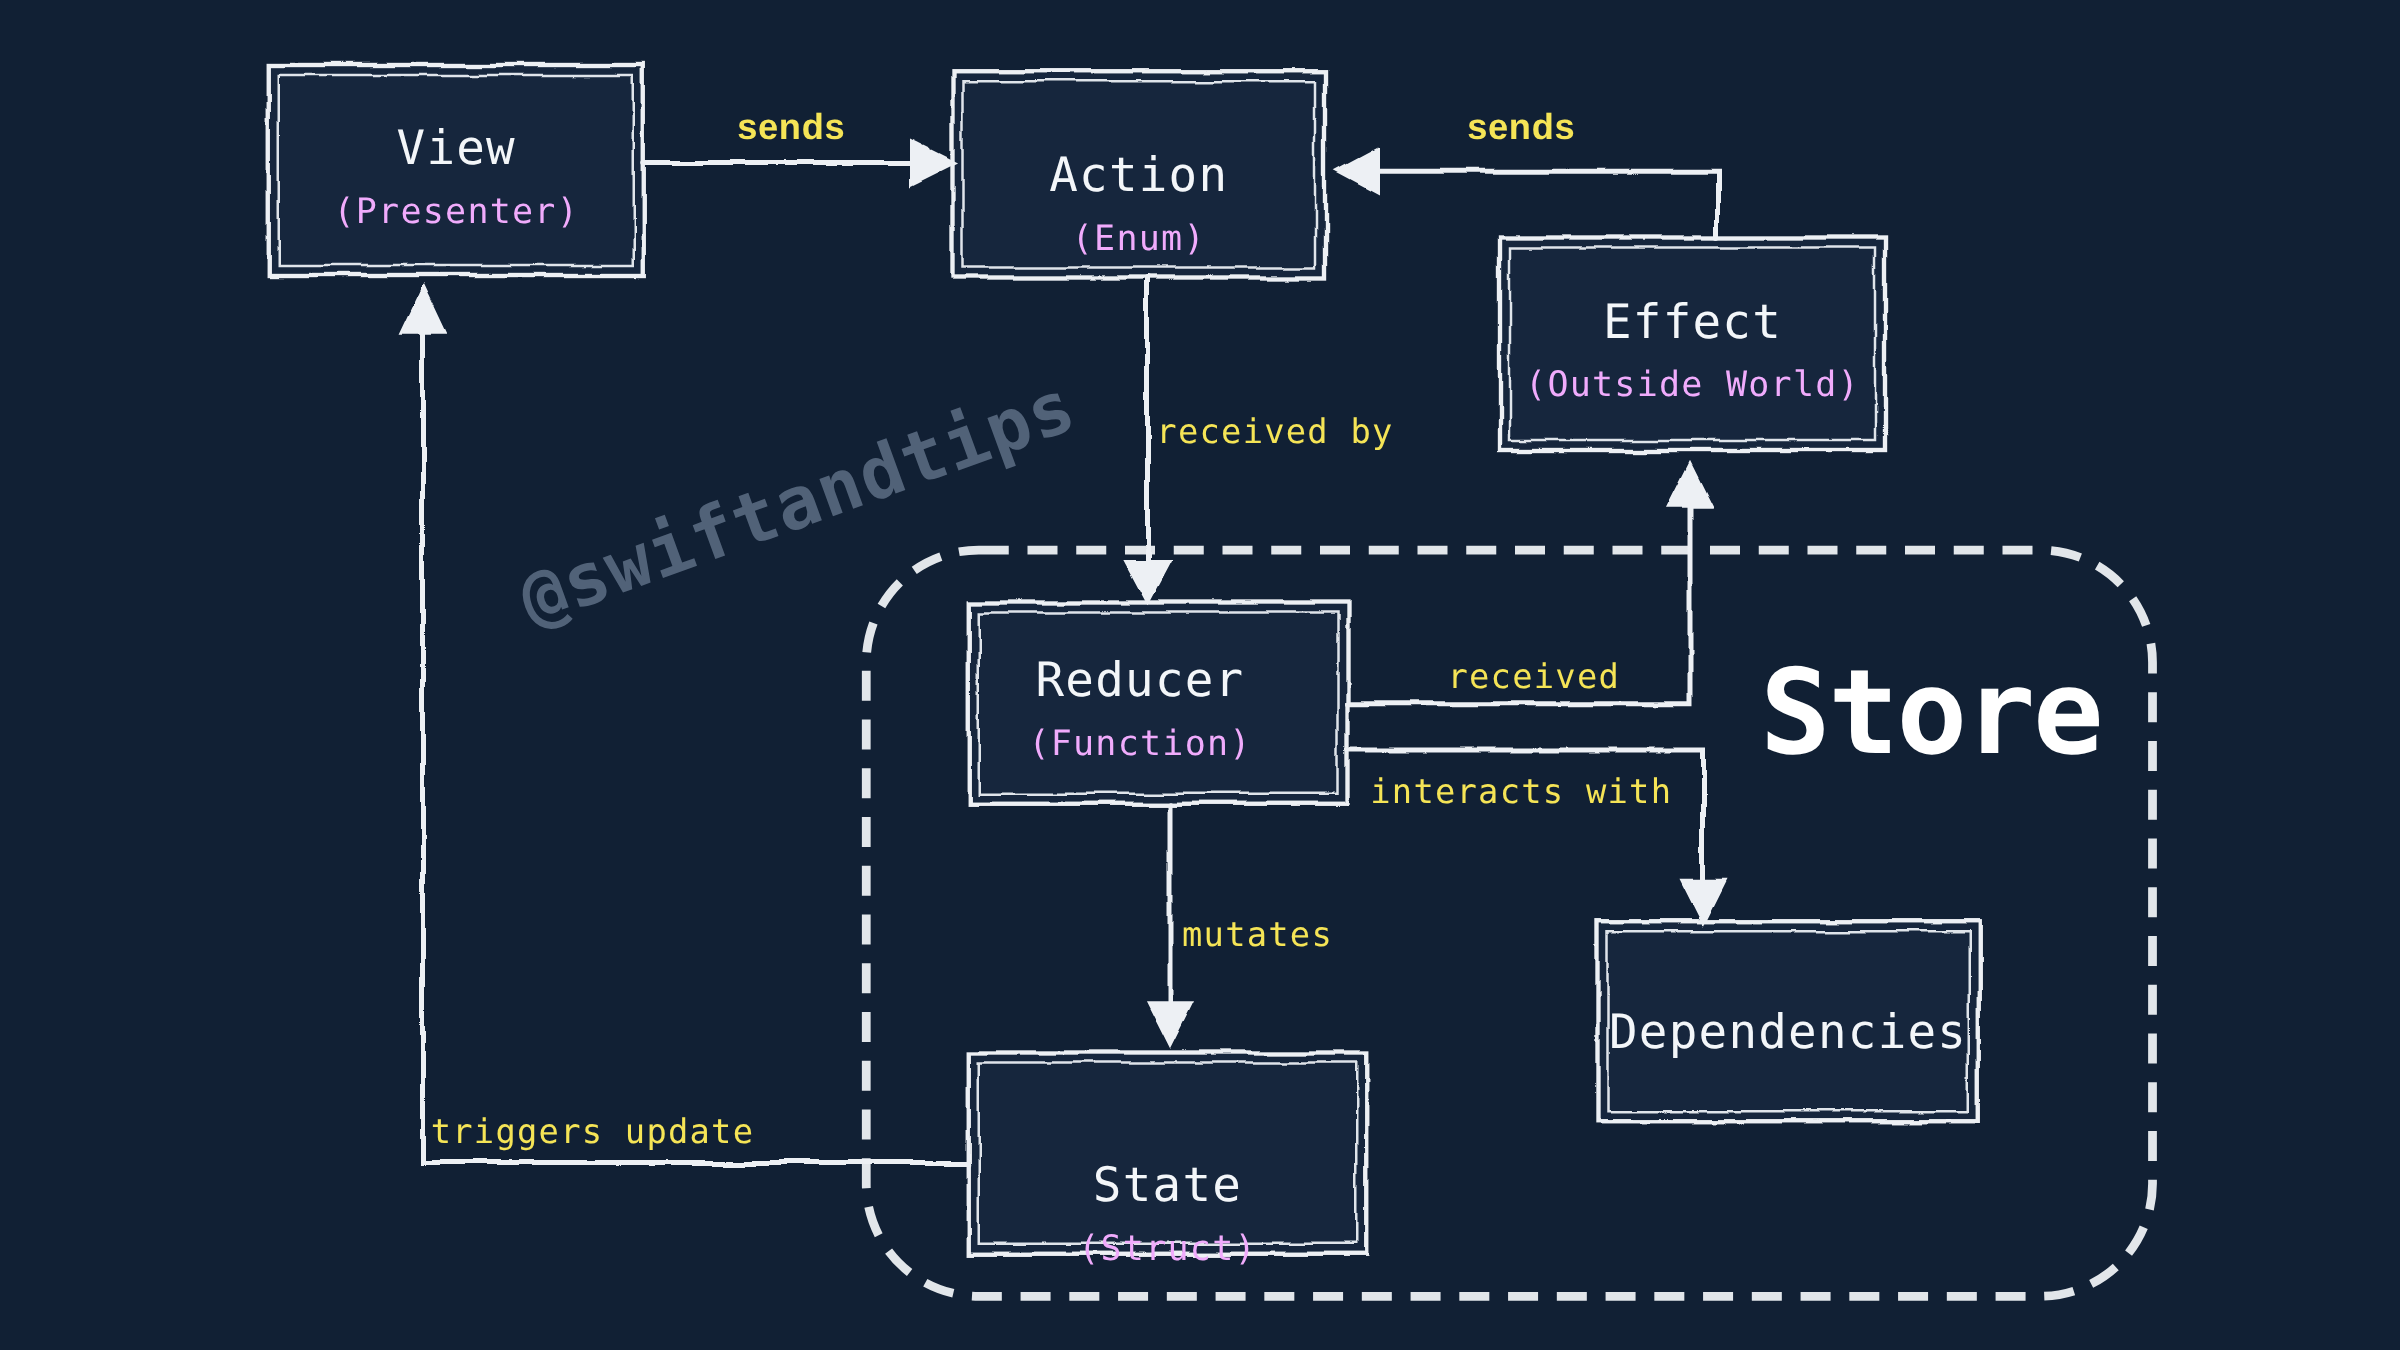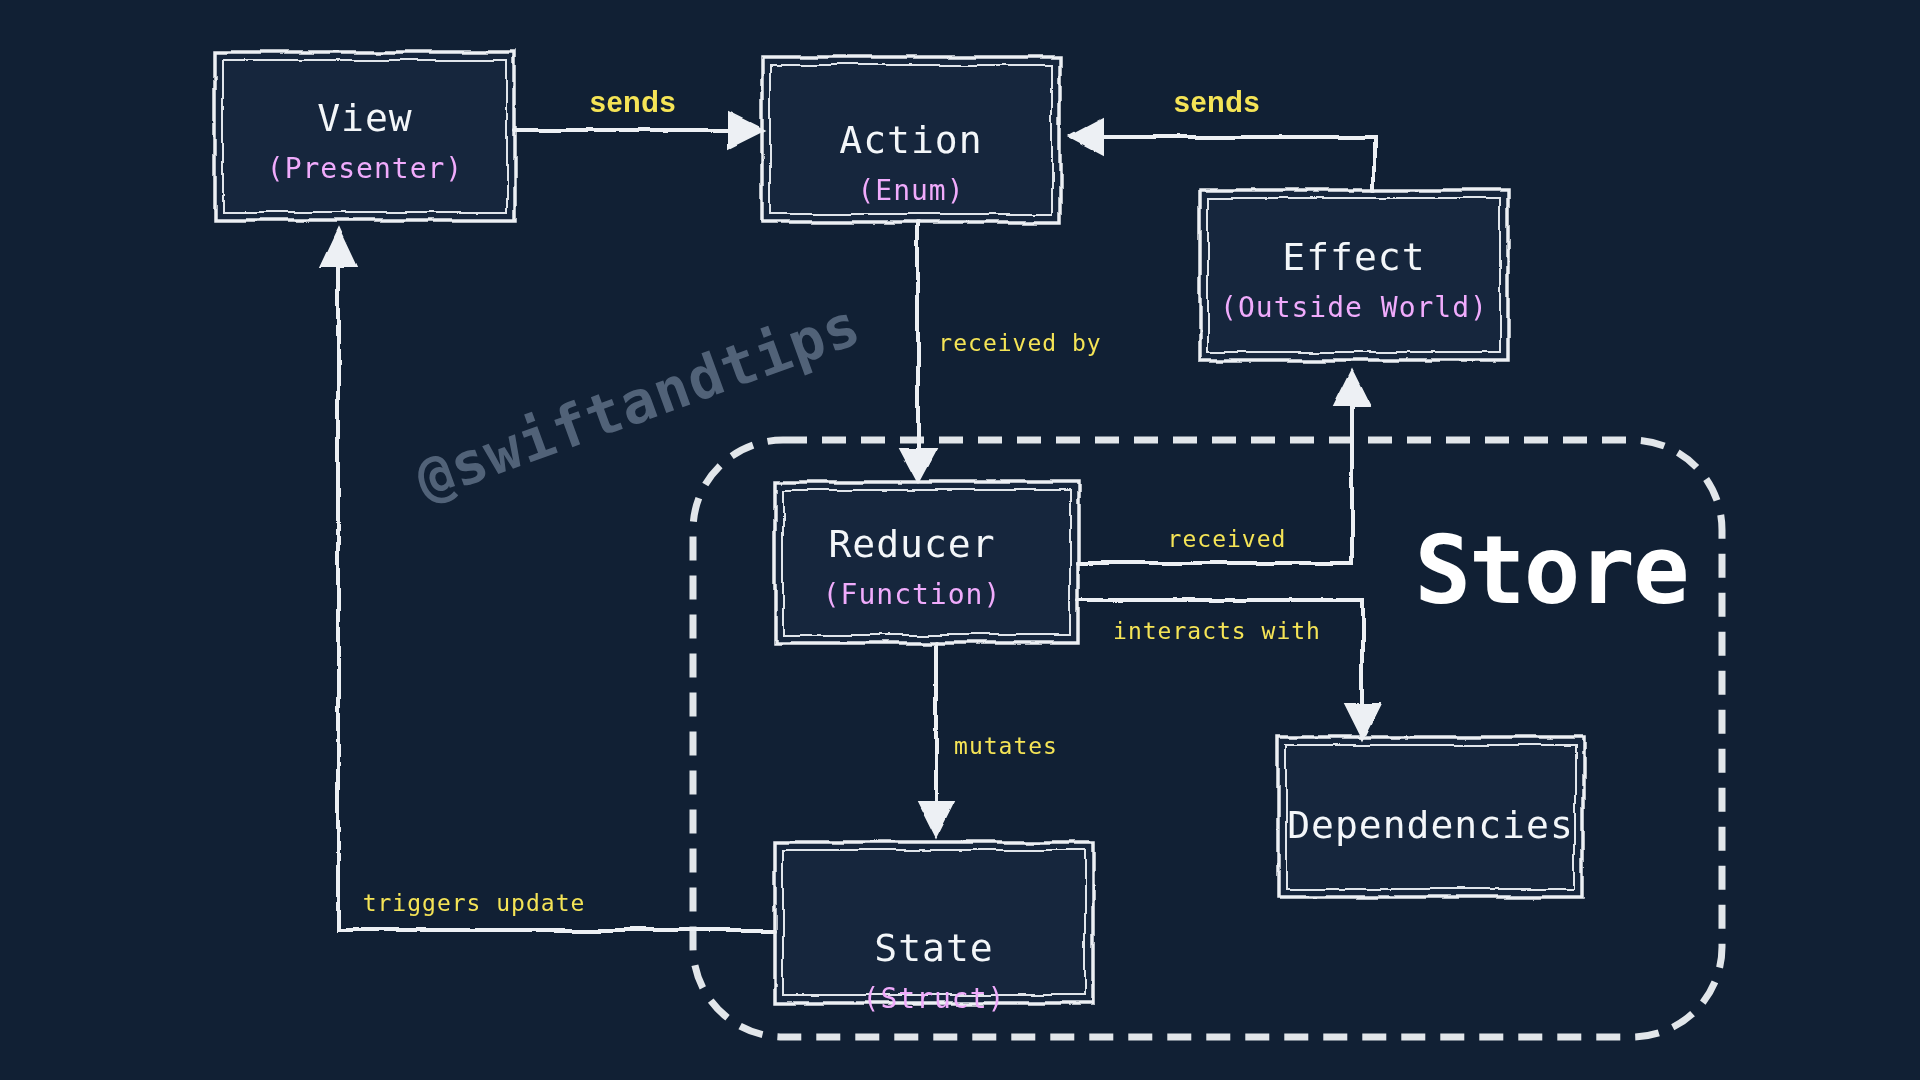--- a/index.html
+++ b/index.html
@@ -18,29 +18,29 @@
   }
   .box-title{
     font-size:38px;color:#f3f6f9;letter-spacing:1px;white-space:nowrap;
   }
   .box-subtitle{
     font-size:28px;color:#f0abfc;letter-spacing:1px;white-space:nowrap;
   }
 
   .edge-label{
     position:absolute;transform:translateX(-50%);white-space:nowrap;
-    color:#f5e456;font-size:23px;letter-spacing:1px;
+    color:#f5e456;font-size:27px;letter-spacing:1px;
   }
   .edge-label.sans{
     font-family:"Liberation Sans", sans-serif;font-weight:600;font-size:29px;
     letter-spacing:0.5px;
   }
 
   .store-label{
-    position:absolute;left:1408px;top:516px;width:286px;text-align:center;
+    position:absolute;left:1408px;top:516px;width:286px;text-align:left;
     font-size:94px;font-weight:bold;color:#ffffff;letter-spacing:-2px;
     white-space:nowrap;
   }
 
   .watermark{
     position:absolute;left:388px;top:368px;width:500px;text-align:center;
     font-size:58px;font-weight:bold;color:#55667c;letter-spacing:1px;
     transform:rotate(-20deg);white-space:nowrap;opacity:0.95;
   }
 </style>

